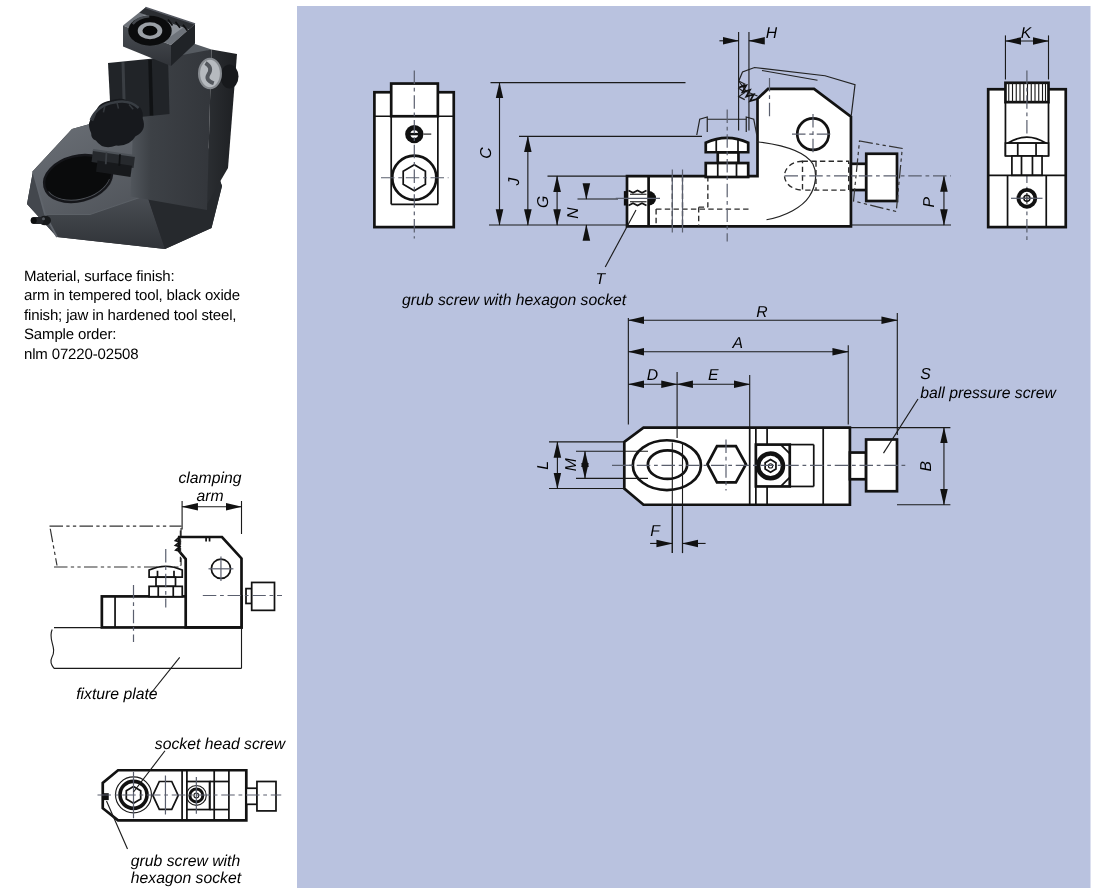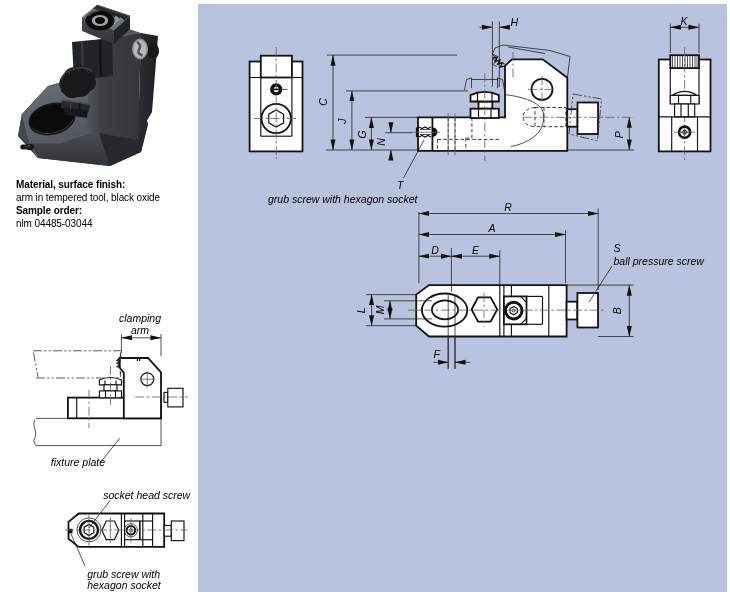--- a/index.html
+++ b/index.html
@@ -3,21 +3,21 @@
 <meta charset="utf-8">
 <style>
   html,body{margin:0;padding:0}
   body{width:730px;height:592px;position:relative;background:#fff;
        font-family:"Liberation Sans",sans-serif;overflow:hidden}
   #panel{position:absolute;left:198px;top:4px;width:529px;height:588px;background:#b9c2df}
   #drawings{position:absolute;left:0;top:0;width:730px;height:592px}
   #photo{position:absolute;left:10px;top:0;width:186px;height:180px}
   .txt{position:absolute;left:16px;top:178px;width:180px;color:#000;
        font-size:10px;line-height:13px;letter-spacing:-0.1px}
-  .txt .b{font-weight:bold}
+  .txt .b{font-weight:normal}
   .txt div{white-space:nowrap}
 
   
   .e  {stroke:#121212;fill:none;stroke-width:1.8;stroke-linejoin:miter}
   .e2 {stroke:#121212;fill:none;stroke-width:1.15}
   .t  {stroke:#1a1a1a;fill:none;stroke-width:0.75}
   .hid{stroke:#2a2a2a;fill:none;stroke-width:0.9;stroke-dasharray:3.6,2.2}
   .cl {stroke:#5a5f6e;fill:none;stroke-width:0.8;stroke-dasharray:9,2.5,2.5,2.5}
   .cl2{stroke:#5a5f6e;fill:none;stroke-width:0.8}
   .ph {stroke:#333;fill:none;stroke-width:0.8;stroke-dasharray:9,2.2,2.2,2.2,2.2,2.2}
@@ -111,22 +111,23 @@
     <polygon points="65,107 88,110.5 87,118 64,114.5" fill="#17191c"></polygon>
     <polyline points="62,100 90,104" fill="none" stroke="#4d5258" stroke-width="1.5"></polyline>
     <line x1="71" y1="101.5" x2="70.5" y2="109.5" stroke="#3a3e43" stroke-width="1.2"></line>
     <line x1="80" y1="102.8" x2="79.5" y2="110.5" stroke="#0f1113" stroke-width="1.2"></line>
   </g>
 </svg>
 
 <div class="txt">
   <div class="b">Material, surface finish:</div>
   <div>arm in tempered tool, black oxide</div>
+  <div>finish; jaw in hardened tool steel,</div>
   <div class="b">Sample order:</div>
-  <div>nlm 04485-03044</div>
+  <div>nlm 07220-02508</div>
 </div>
 
 <svg id="drawings" viewBox="0 0 730 592">
   <defs>
     <marker id="ar" viewBox="0 0 10 6" refX="9.6" refY="3" markerWidth="11" markerHeight="6.6" orient="auto-start-reverse" markerUnits="userSpaceOnUse">
       <path d="M0,0.7 L10,3 L0,5.3 Z" fill="#111"></path>
     </marker>
   </defs>
 
   <g>

